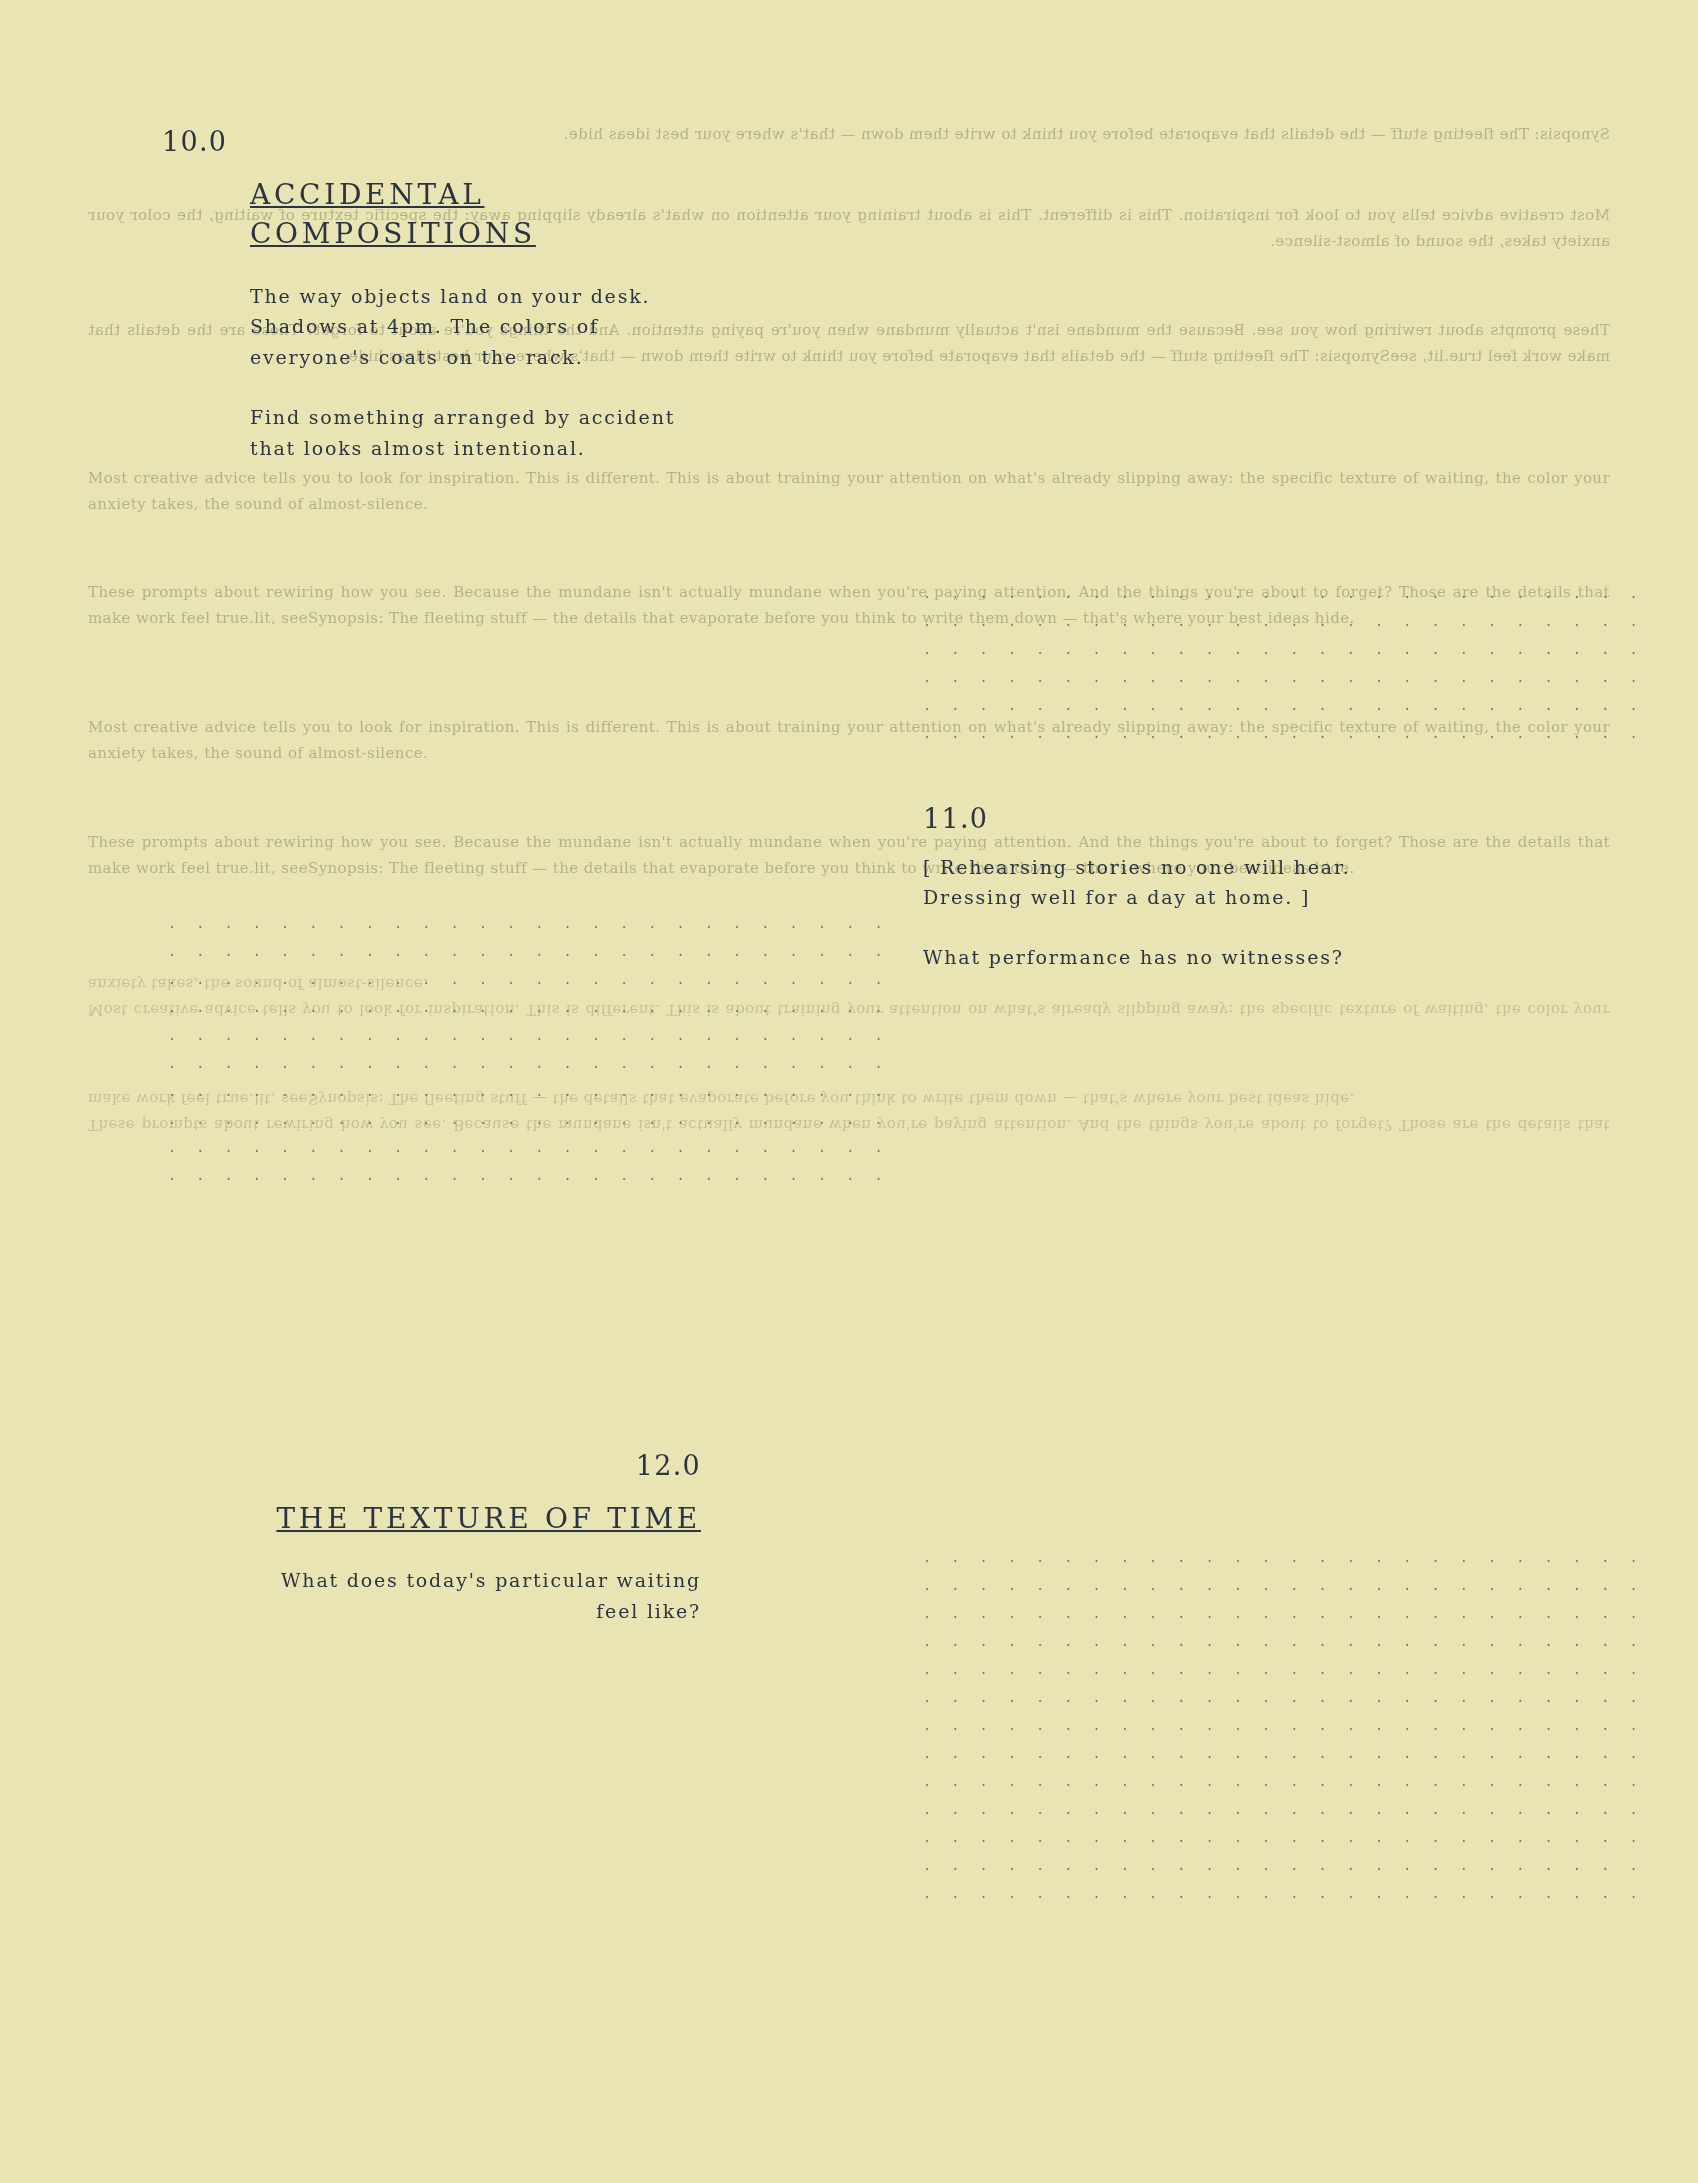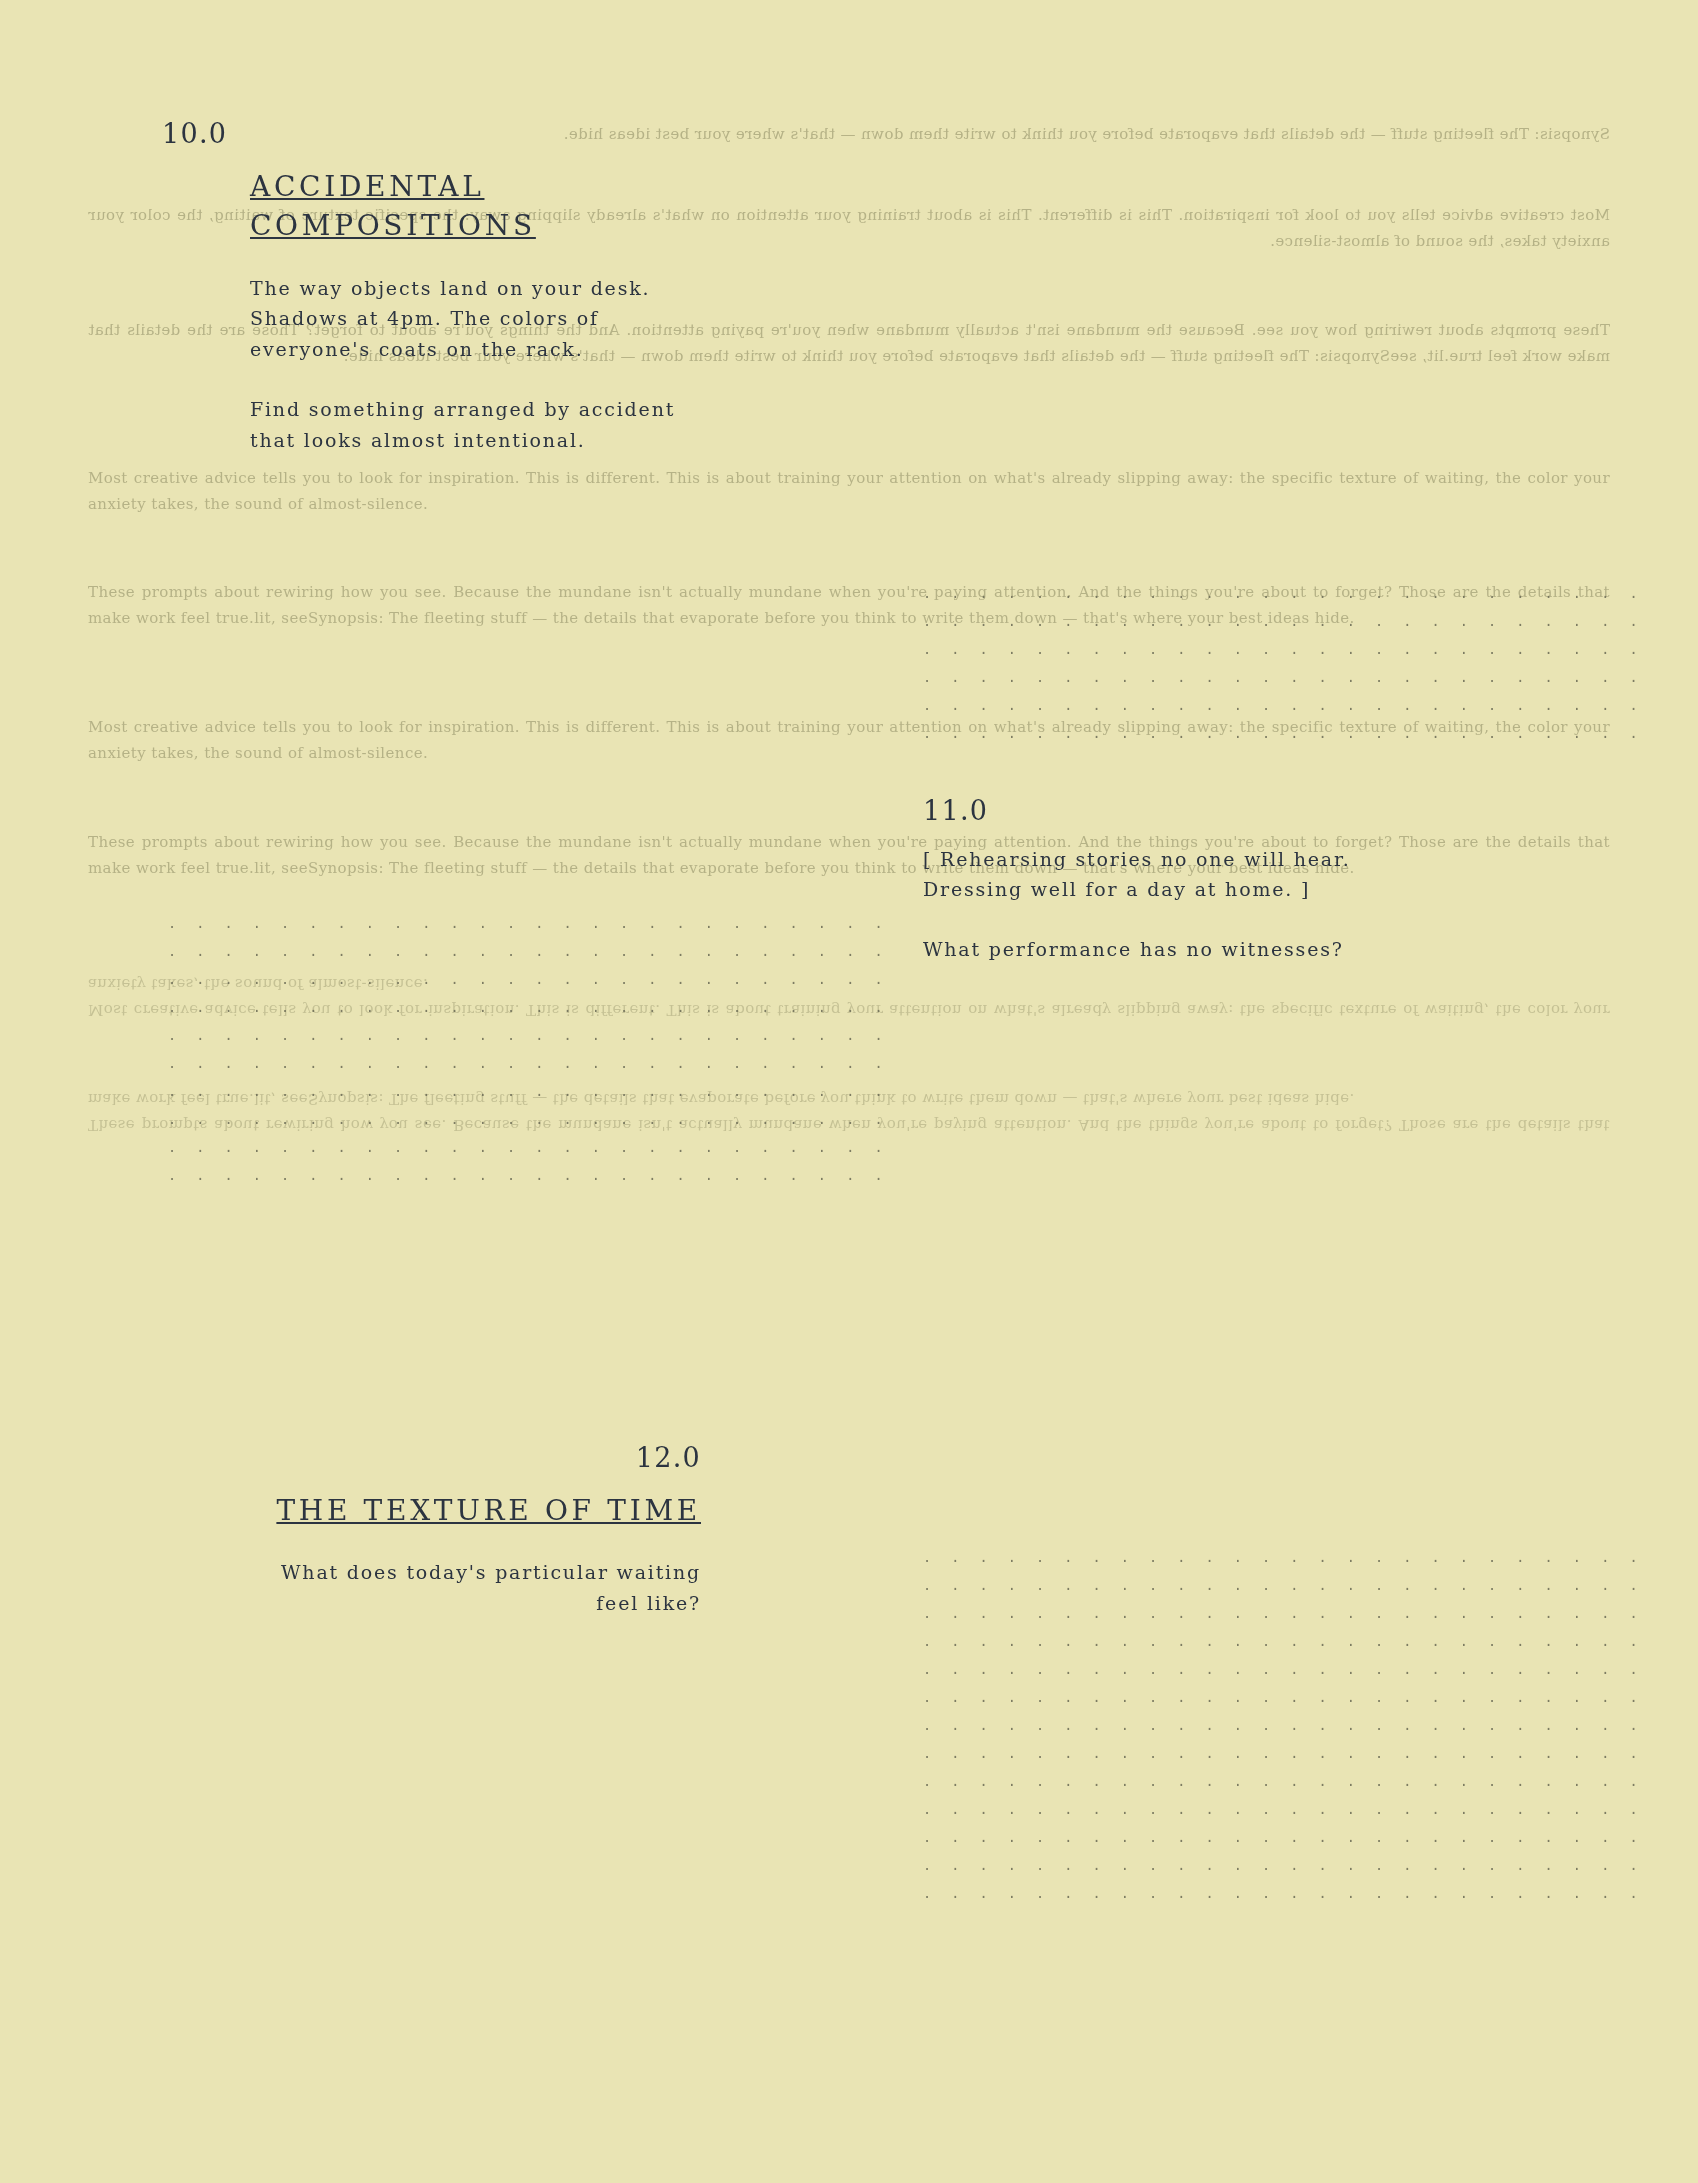--- a/index.html
+++ b/index.html
@@ -54,20 +54,21 @@
     letter-spacing: 6px;
     color: #6b6b55;
     white-space: nowrap;
     opacity: 0.85;
   }
 
   
   .entry {
     position: absolute;
     z-index: 3;
+    margin-top: 8px;
   }
   .entry-num {
     font-family: "DejaVu Serif", serif;
     font-size: 27px;
     letter-spacing: 1.3px;
     color: #2c3440;
     margin-bottom: 17.5px;
   }
   .entry-body {
     margin-left: 88px;

